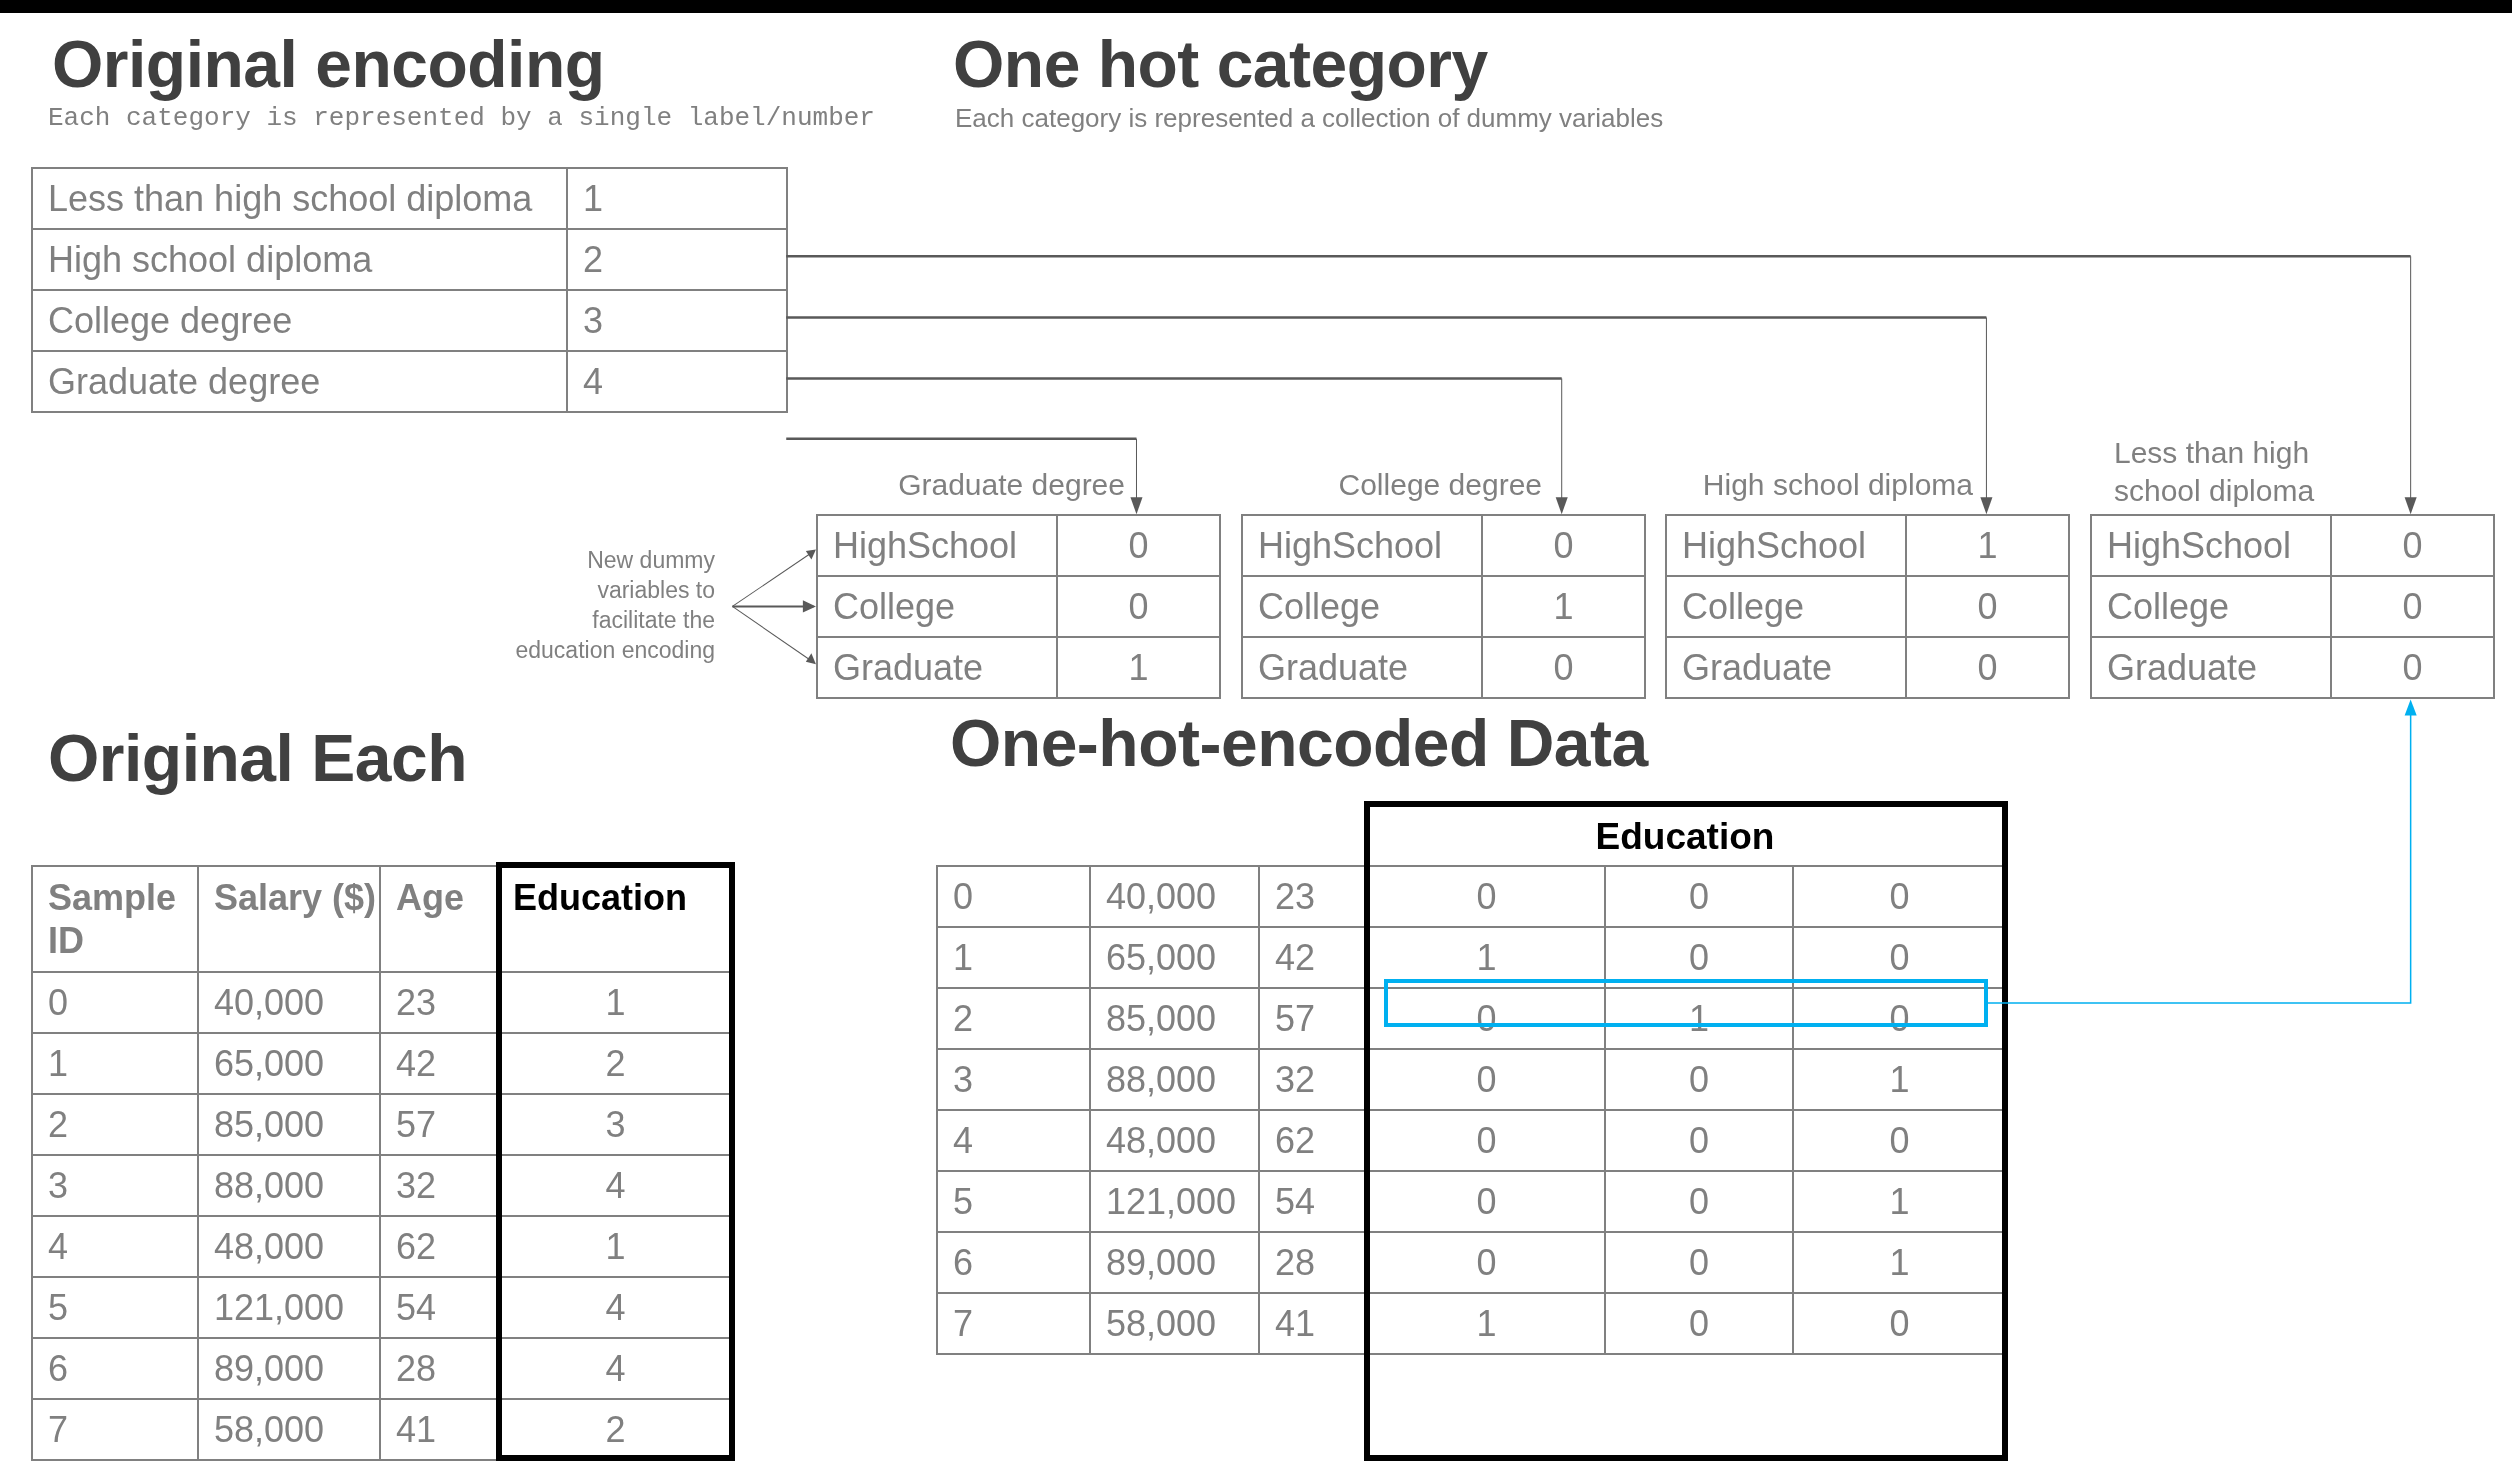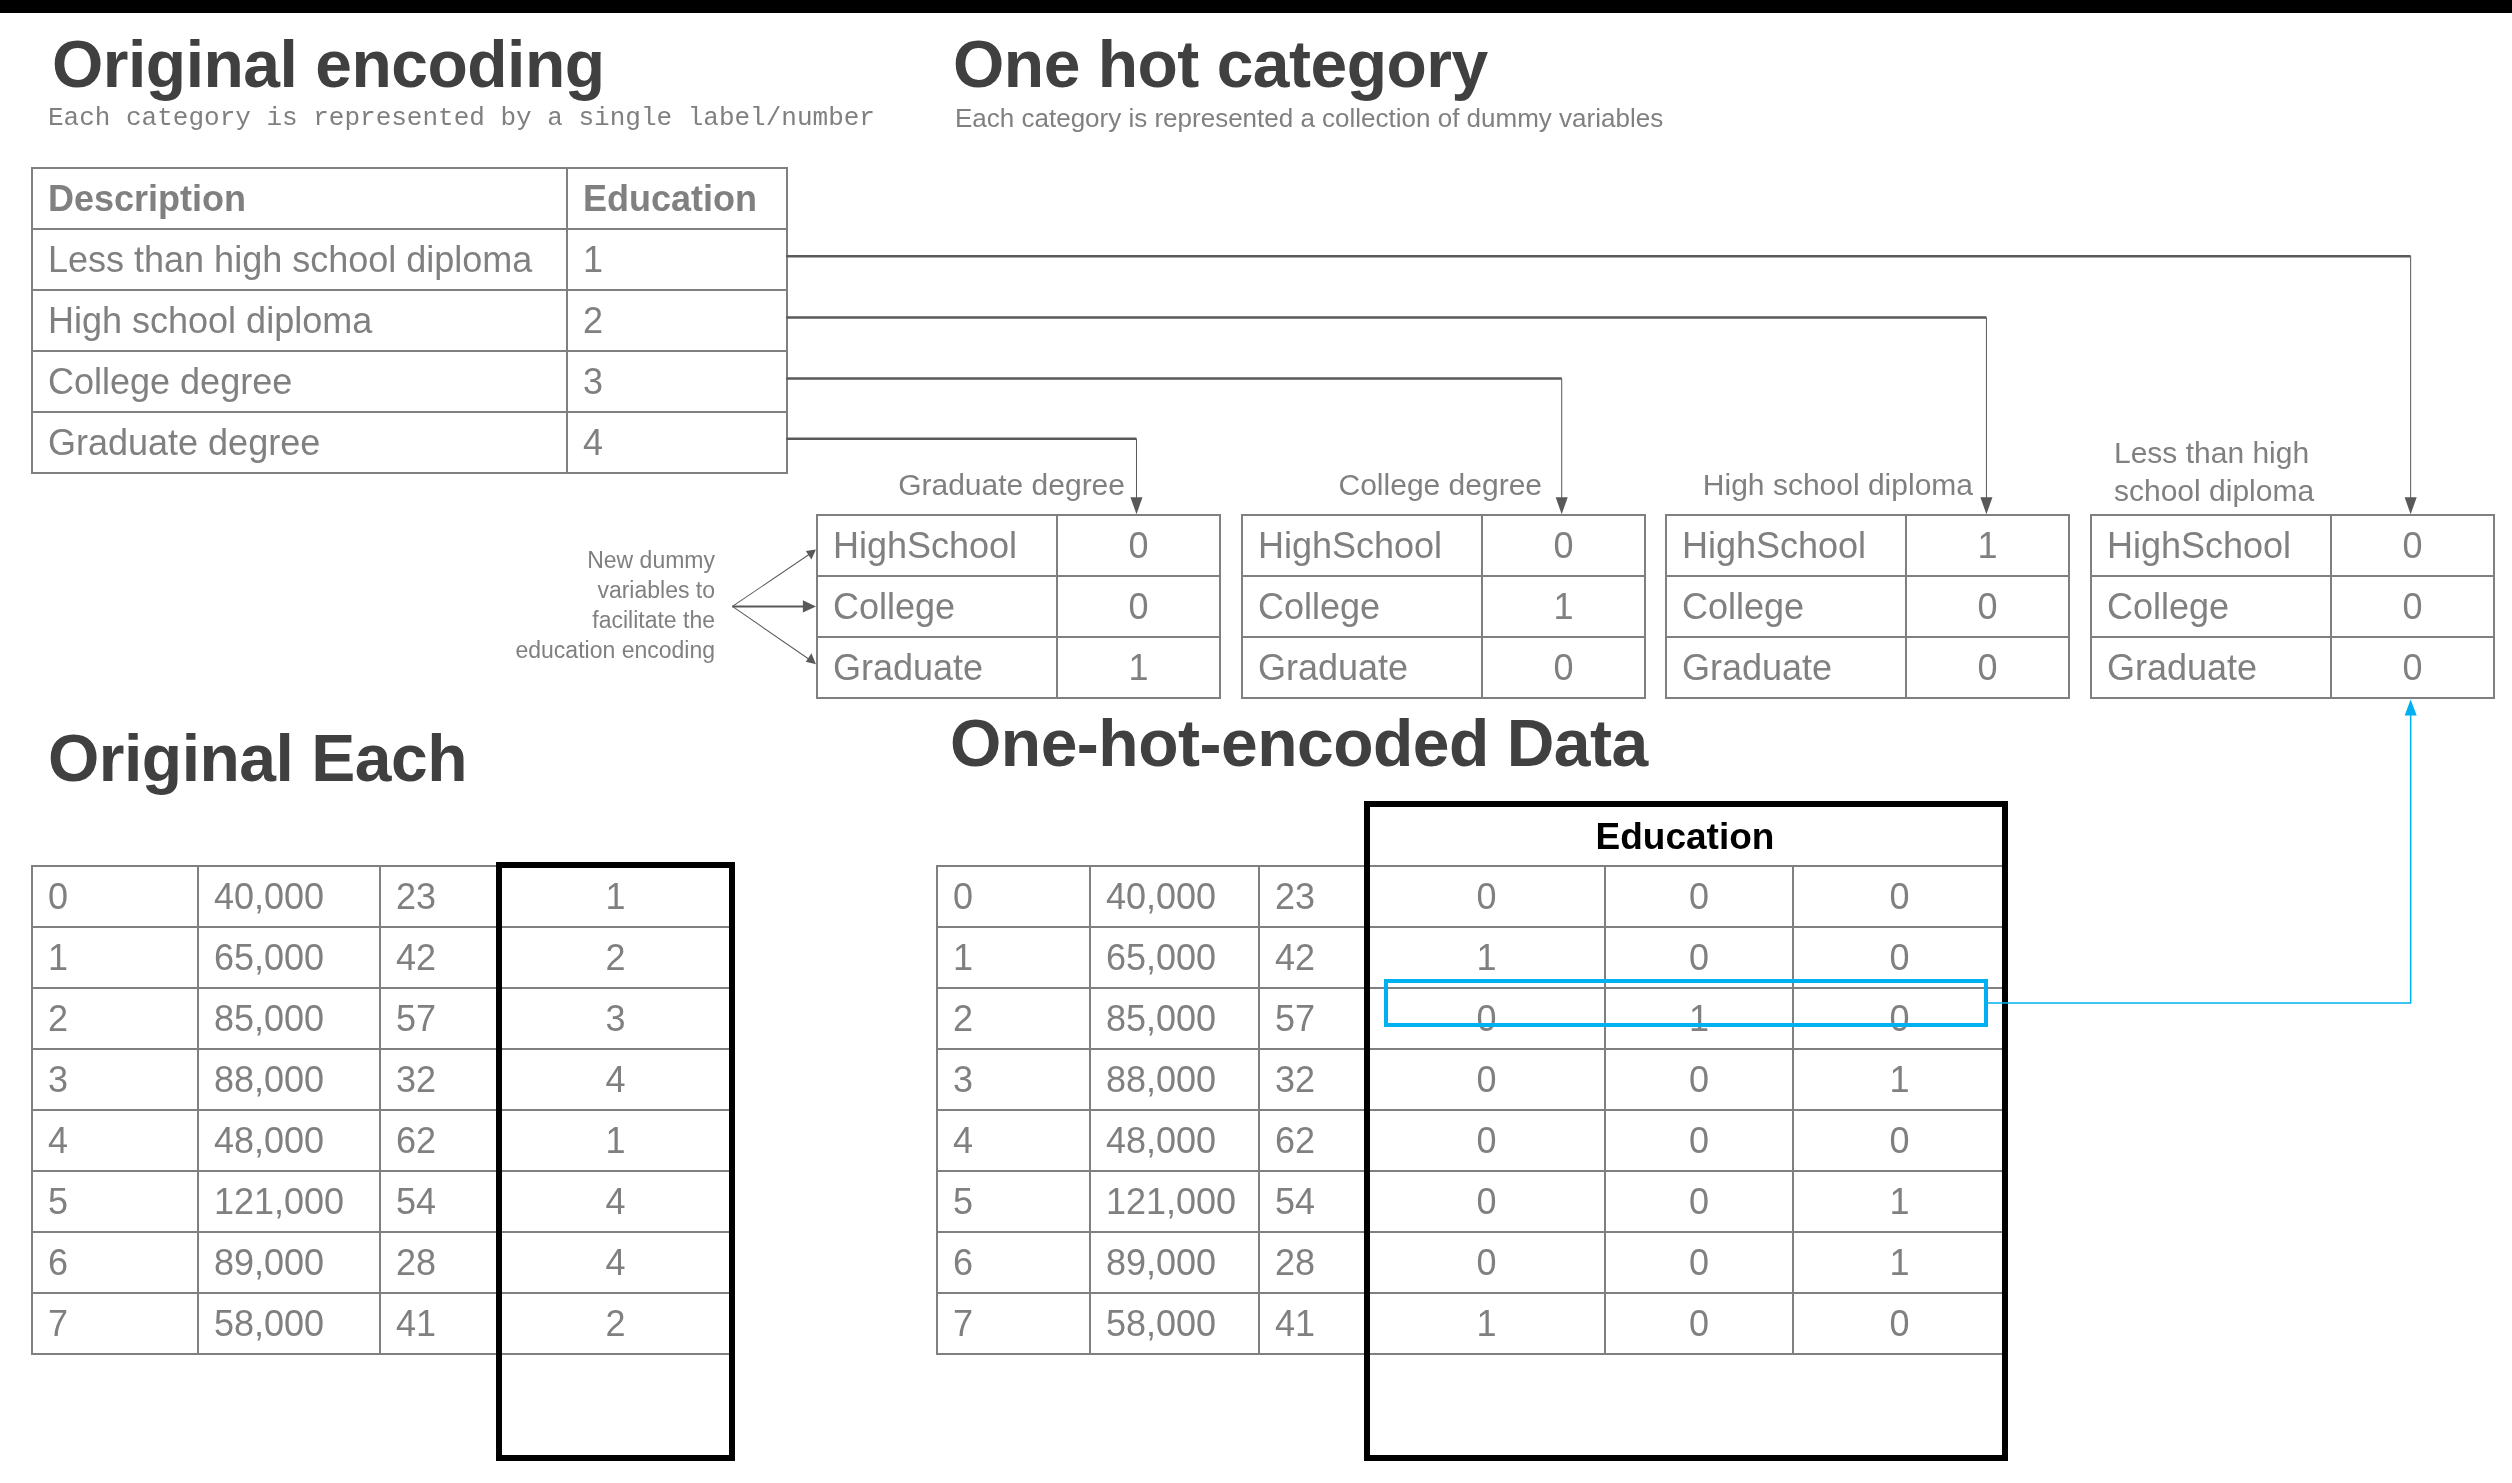--- a/index.html
+++ b/index.html
@@ -29,24 +29,20 @@
 
 <div class="title" style="left:52px; top:31px;">Original encoding</div>
 <div class="subtitle" style="left:48px; top:105px;font-family:Liberation Mono, monospace;">Each category is represented by a single label/number</div>
 
 <table class="grid" style="left:31px; top:167px; width:755px;">
   <colgroup>
       <col style="width:535px">
       <col style="width:220px">
     </colgroup>
   <tbody>
-      <tr style="height:61px">
-    <th>Description</th>
-    <th>Education</th>
-  </tr>
   <tr style="height:61px">
     <td>Less than high school diploma</td>
     <td>1</td>
   </tr>
   <tr style="height:61px">
     <td>High school diploma</td>
     <td>2</td>
   </tr>
   <tr style="height:61px">
     <td>College degree</td>
@@ -164,20 +160,26 @@
 <div class="title" style="left:48px; top:725px;">Original Each</div>
 
 <table class="grid" style="left:31px; top:865px; width:702px;">
   <colgroup>
       <col style="width:166px">
       <col style="width:182px">
       <col style="width:117px">
       <col style="width:237px">
     </colgroup>
   <tbody>
+      <tr style="height:106px">
+    <th class="top">Sample ID</th>
+    <th class="top">Salary ($)</th>
+    <th class="top">Age</th>
+    <th class="top" style="color:#000;">Education</th>
+  </tr>
   <tr style="height:61px">
         <td>0</td>
         <td>40,000</td>
         <td>23</td>
         <td class="c">1</td>
       </tr>
   <tr style="height:61px">
         <td>1</td>
         <td>65,000</td>
         <td>42</td>

